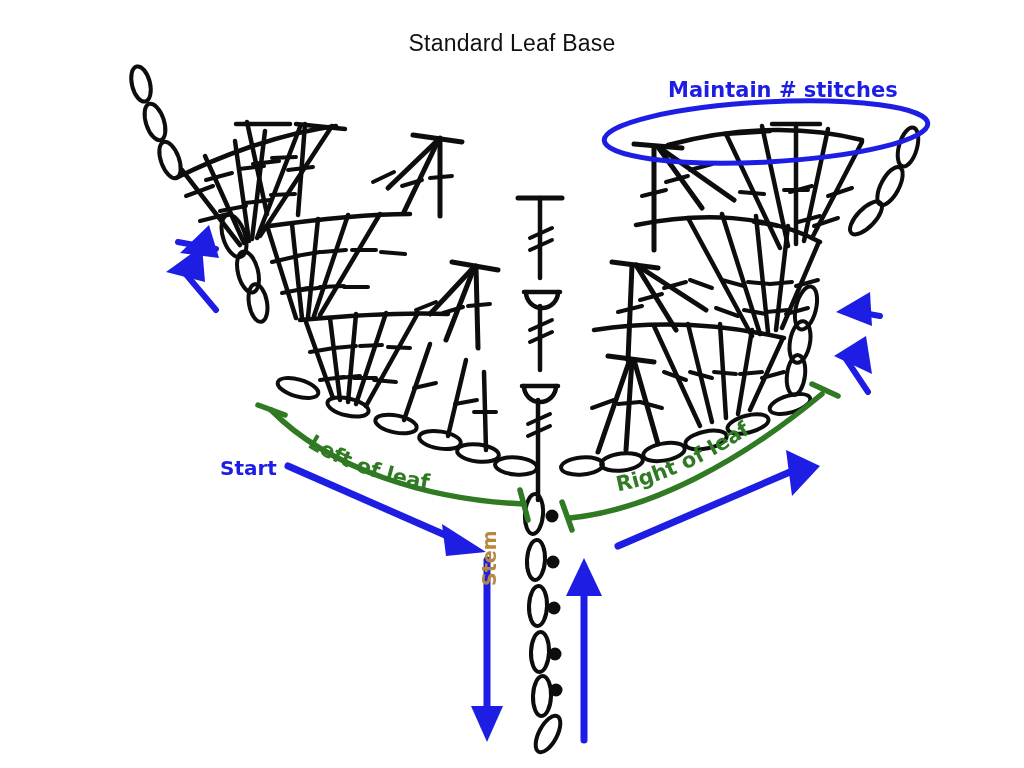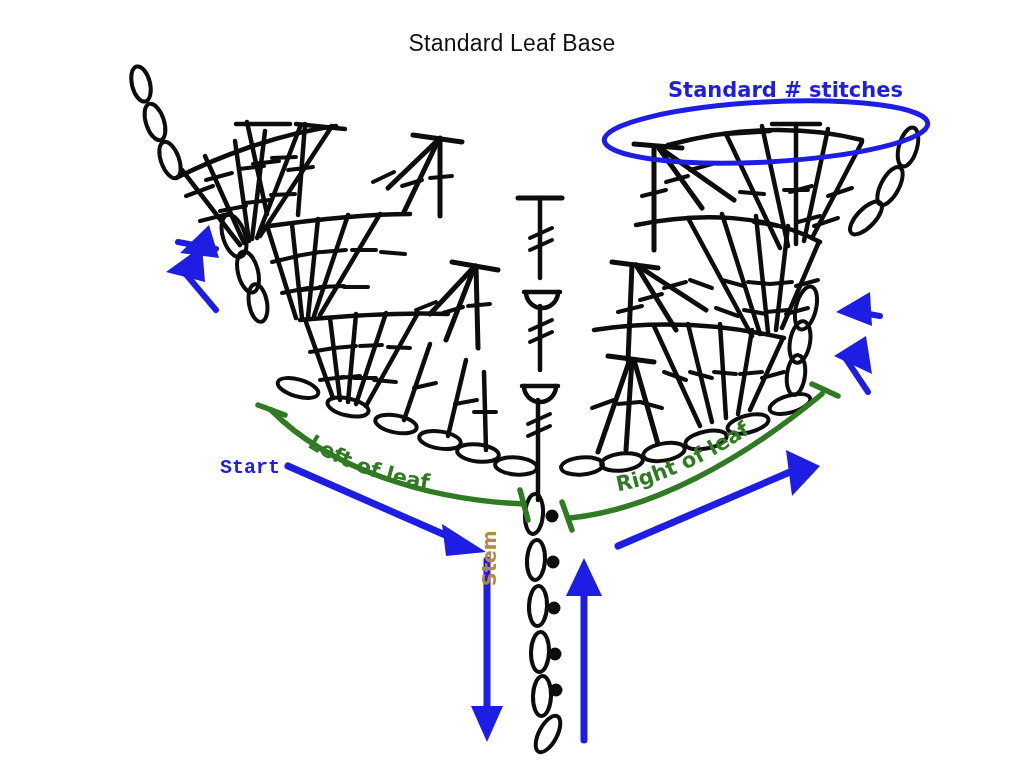--- a/index.html
+++ b/index.html
@@ -48,21 +48,20 @@
   .anno-tan { color: #b5893f; }
   #lbl-maintain {
     left: 668px;
     top: 78px;
     font-size: 21px;
   }
   #lbl-start {
     left: 220px;
     top: 456px;
     font-size: 20px;
-    font-family: Liberation Mono, monospace;
   }
   #lbl-stem {
     left: 478px;
     top: 586px;
     font-size: 19px;
     transform: rotate(-90deg);
     transform-origin: left top;
   }
   .sym-stroke {
     fill: none;
@@ -404,19 +403,19 @@
       <path class="blue-stroke" stroke-width="7" d="M487 560 L 487 708"></path>
       <polygon class="blue-fill" points="471,706 503,706, 487,742"></polygon>
     </g>
 
     <g>
       <path class="blue-stroke" stroke-width="7" d="M584 740 L 584 592"></path>
       <polygon class="blue-fill" points="566,596 602,596, 584,558"></polygon>
     </g>
   </svg>
 
-  <div class="anno anno-blue" id="lbl-maintain">Standard # stitches</div>
+  <div class="anno anno-blue" id="lbl-maintain">Maintain # stitches</div>
 
   <div class="anno anno-blue" id="lbl-start">Start</div>
 
   <div class="anno anno-tan" id="lbl-stem">Stem</div>
 
 </div>
 
 </body></html>

